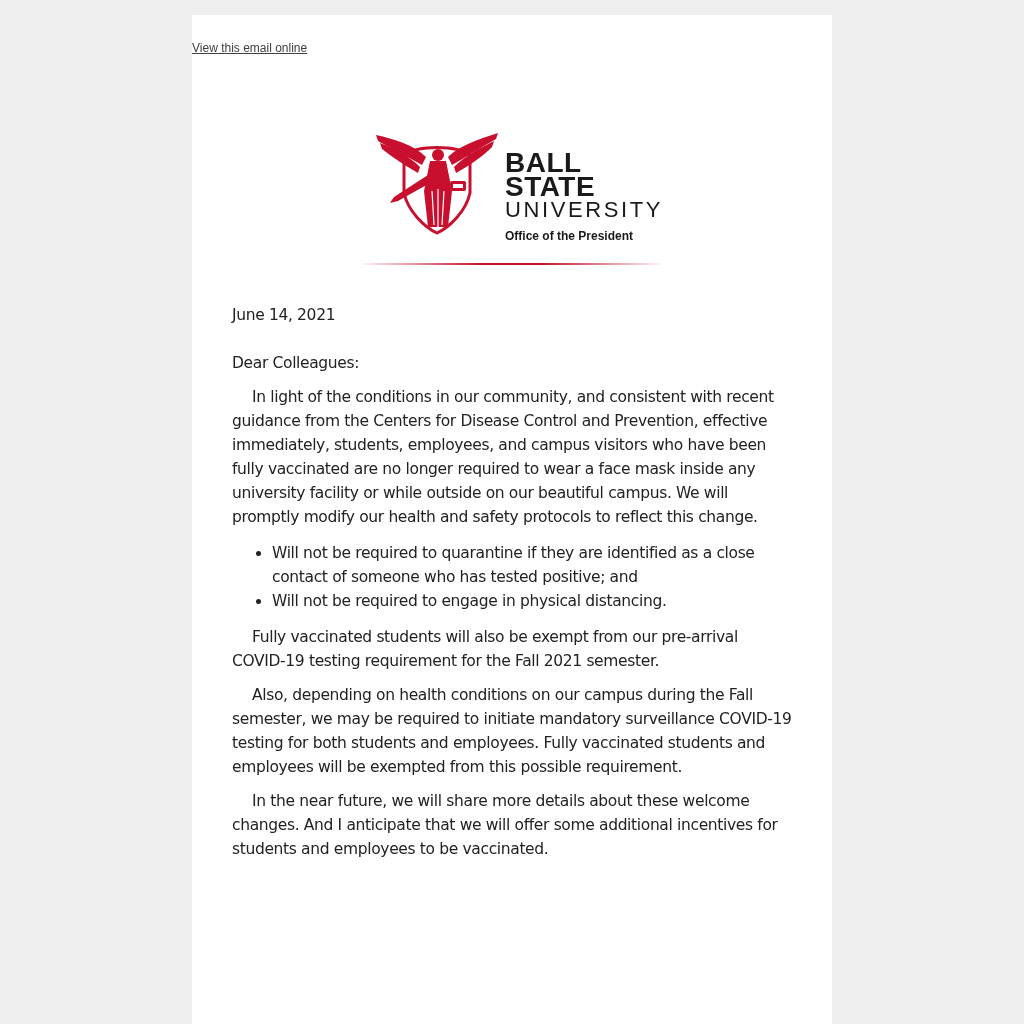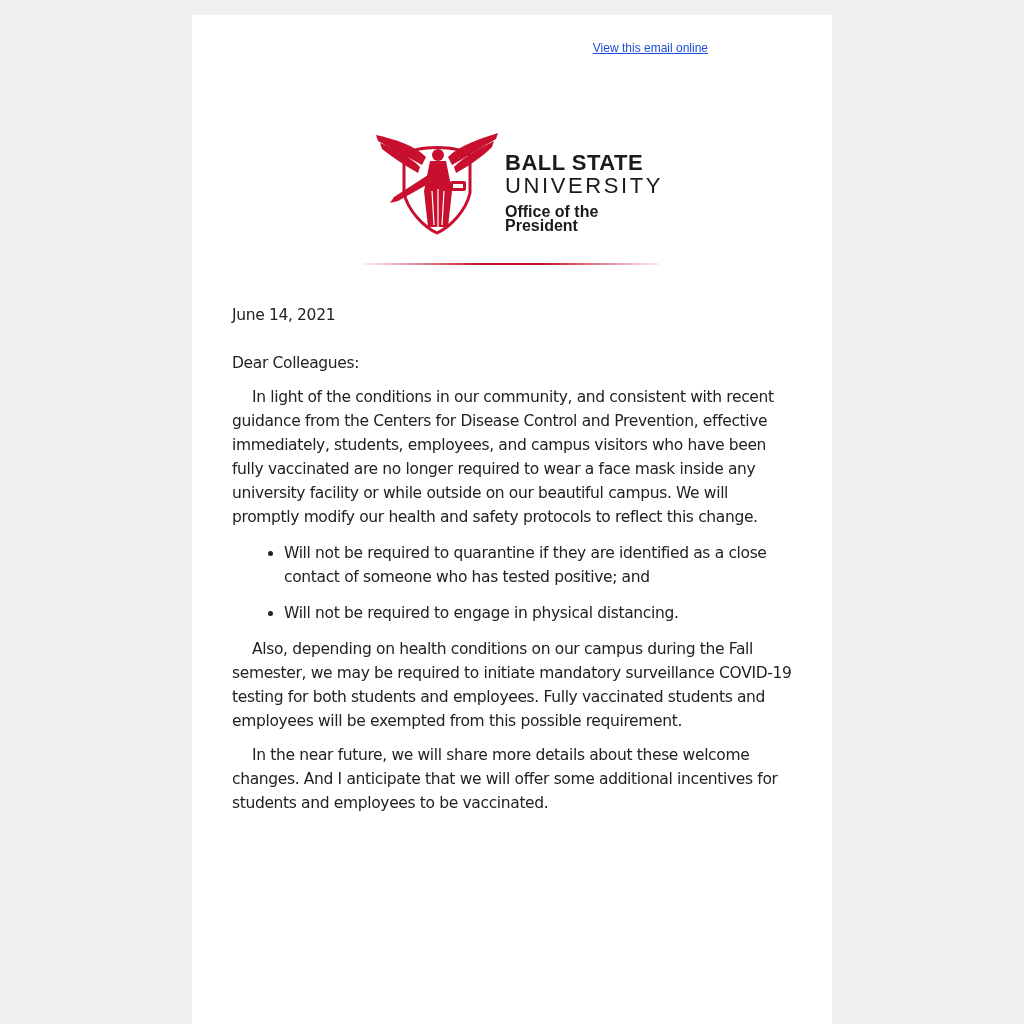--- a/index.html
+++ b/index.html
@@ -16,24 +16,24 @@
     top: 15px;
     width: 640px;
     height: 1040px;
     background: #ffffff;
   }
   .view-online {
     position: absolute;
     top: 26px;
     left: 0;
     width: 516px;
-    text-align: right;
+    text-align: left;
     font-family: "Liberation Sans", sans-serif;
     font-size: 12px;
-    color: #1d4ed8;
+    color: #404040;
     text-decoration: underline;
     cursor: pointer;
   }
   .logo-block {
     position: absolute;
     left: 180px;
     top: 116px;
     width: 290px;
     height: 110px;
   }
@@ -46,31 +46,31 @@
   }
   .logo-text {
     position: absolute;
     left: 133px;
     top: 20px;
     font-family: "Liberation Sans", sans-serif;
     color: #1a1a1a;
   }
   .logo-line1 {
     font-weight: bold;
-    font-size: 22px;
+    font-size: 28px;
     letter-spacing: 0.5px;
     line-height: 24px;
   }
   .logo-line2 {
     font-size: 22px;
     letter-spacing: 2.6px;
     line-height: 22px;
   }
   .logo-line3 {
-    font-size: 16px;
+    font-size: 12px;
     font-weight: bold;
     margin-top: 8px;
     line-height: 14px;
   }
   .logo-rule {
     position: absolute;
     left: 170px;
     top: 248px;
     width: 298px;
     height: 2px;
@@ -88,21 +88,21 @@
     letter-spacing: -0.35px;
   }
   .content p { margin: 0 0 10px 0; }
   .date { margin-bottom: 24px !important; }
   .greeting { margin-bottom: 10px !important; }
   .indent { text-indent: 20px; }
   ul.bullets {
     margin: 12px 0 12px 0;
     padding-left: 40px;
   }
-  ul.bullets li { margin: 12px; }
+  ul.bullets li { margin: 0; }
 </style>
 </head>
 <body>
 
 <div class="email">
 
   <a class="view-online">View this email online</a>
 
   <div class="logo-block">
     <svg class="logo-emblem" viewBox="0 0 126 106" xmlns="http://www.w3.org/2000/svg">
@@ -131,16 +131,17 @@
   <div class="logo-rule"></div>
 
   <div class="content">
     <p class="date">June 14, 2021</p>
     <p class="greeting">Dear Colleagues:</p>
     <p class="indent">In light of the conditions in our community, and consistent with recent guidance from the Centers for Disease Control and Prevention, effective immediately, students, employees, and campus visitors who have been fully vaccinated are no longer required to wear a face mask inside any university facility or while outside on our beautiful campus.  We will promptly modify our health and safety protocols to reflect this change.</p>
     <ul class="bullets">
       <li>Will not be required to quarantine if they are identified as a close contact of someone who has tested positive; and</li>
       <li>Will not be required to engage in physical distancing.</li>
     </ul>
+    <p class="indent">Fully vaccinated students will also be exempt from our pre-arrival COVID-19 testing requirement for the Fall 2021 semester.</p>
     <p class="indent">Also, depending on health conditions on our campus during the Fall semester, we may be required to initiate mandatory surveillance COVID-19 testing for both students and employees.  Fully vaccinated students and employees will be exempted from this possible requirement.</p>
     <p class="indent">In the near future, we will share more details about these welcome changes.  And I anticipate that we will offer some additional incentives for students and employees to be vaccinated.</p>
   </div>
 </div>
 
 </body></html>

